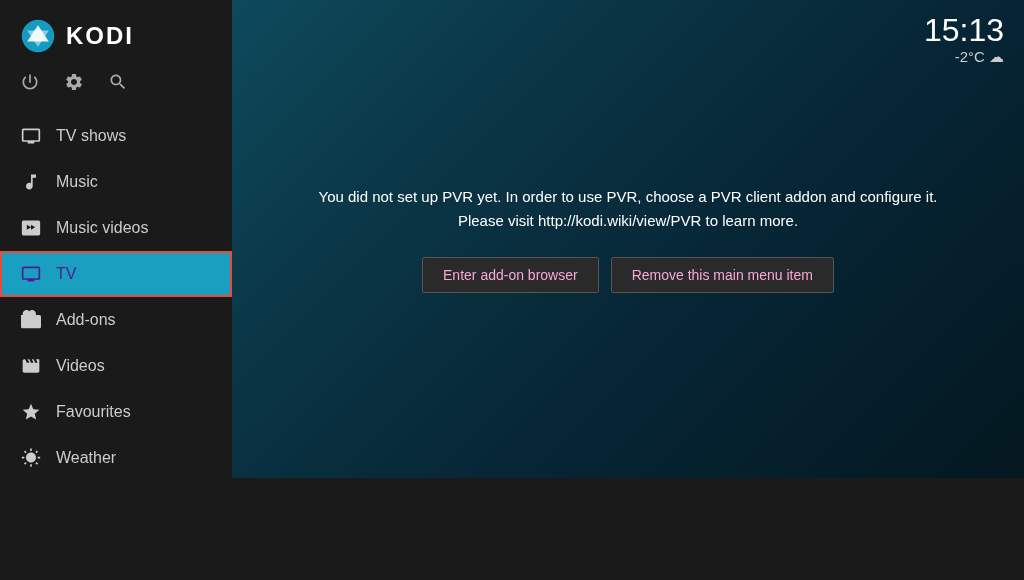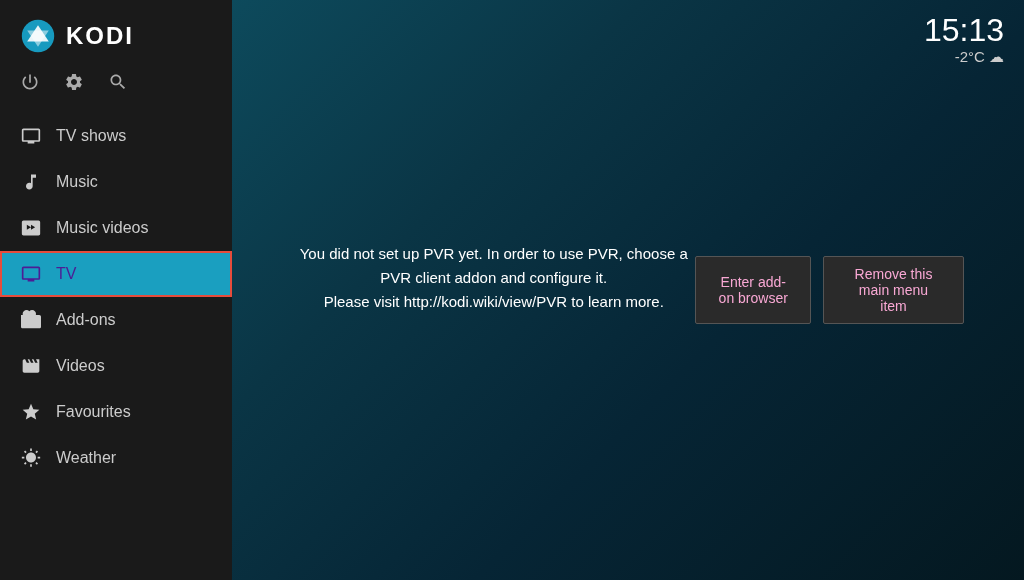--- a/index.html
+++ b/index.html
@@ -85,21 +85,21 @@
       justify-content: center;
       flex-shrink: 0;
     }
     .nav-item .nav-label {
       font-size: 16px;
     }
 
     
     .main-content {
       flex: 1;
-      height: 580px;
+      height: 478px;
       position: relative;
       background: linear-gradient(135deg, #0d4a5c 0%, #0a3545 30%, #062535 60%, #041820 100%);
       display: flex;
       flex-direction: column;
     }
 
     
     .clock-area {
       position: absolute;
       top: 14px;
@@ -115,21 +115,21 @@
     .clock-weather {
       font-size: 15px;
       color: #cccccc;
       margin-top: 2px;
     }
 
     
     .pvr-area {
       flex: 1;
       display: flex;
-      flex-direction: row;
+      flex-direction: column;
       align-items: center;
       justify-content: center;
       padding: 40px 60px;
       text-align: center;
     }
     .pvr-message {
       color: #ffffff;
       font-size: 15px;
       line-height: 1.6;
       margin-bottom: 24px;

